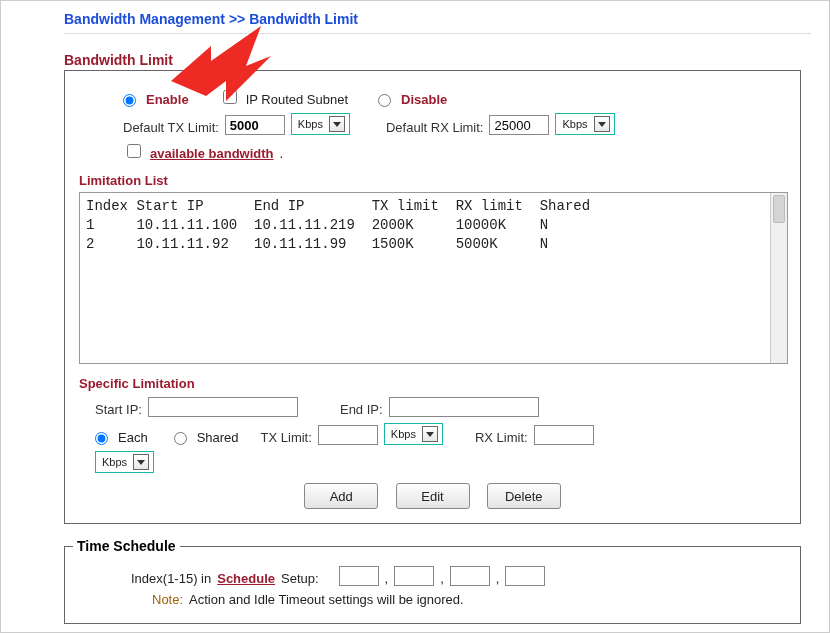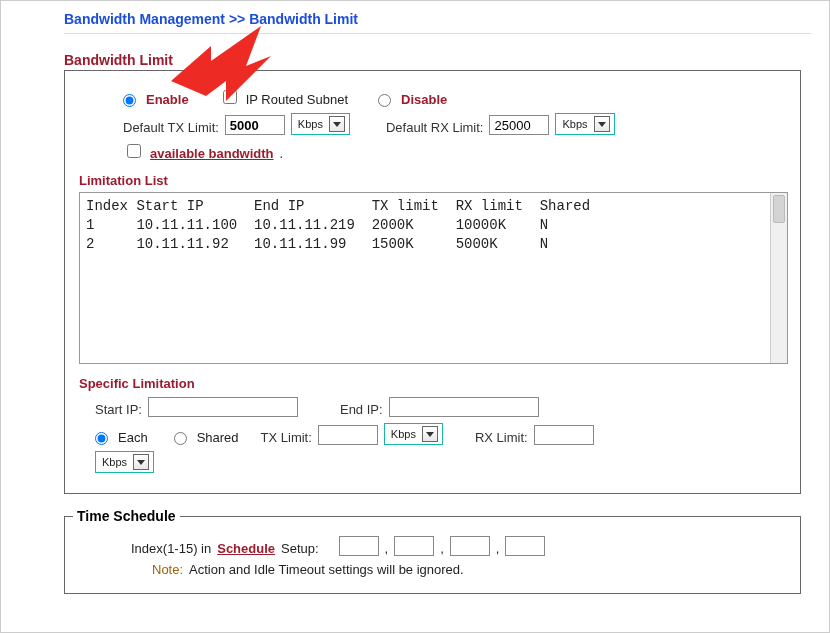--- a/index.html
+++ b/index.html
@@ -112,20 +112,27 @@
       <span style="width:20px"></span>
       <label>RX Limit:</label>
       <input type="text" style="width: 60px;" value="">
     </div>
     <div class="row">
       <span class="sel">
         <span>Kbps</span>
         <span class="caret"></span>
       </span>
     </div>
+    <div class="btn-row">
+      <span class="btn">Add</span>
+      <span style="display:inline-block;width:10px"></span>
+      <span class="btn">Edit</span>
+      <span style="display:inline-block;width:10px"></span>
+      <span class="btn">Delete</span>
+    </div>
   </fieldset>
 
   <fieldset class="sched">
     <legend>Time Schedule</legend>
     <div class="row" style="padding-left:36px;">
       <span>Index(1-15) in </span>
       <a href="#" class="link">Schedule</a>
       <span> Setup:</span>
       <span style="width:8px"></span>
       <input type="text" style="width: 40px;" value="">

